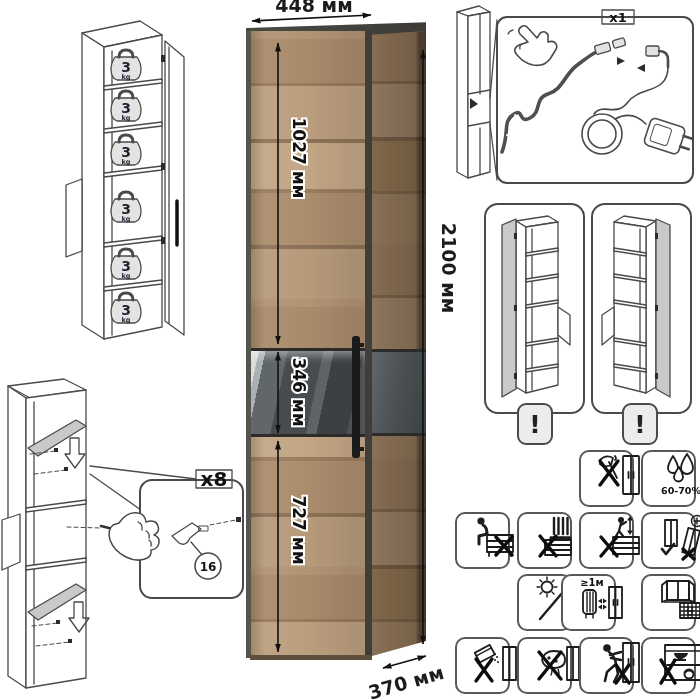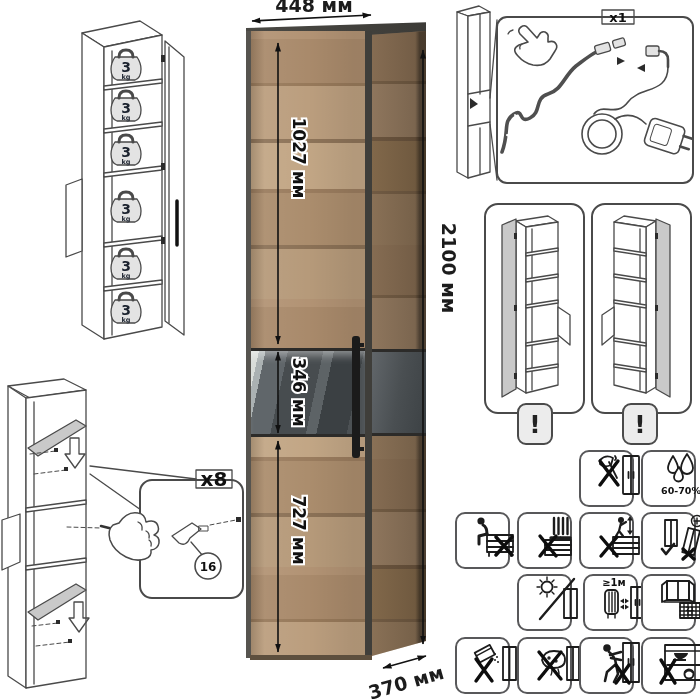--- a/index.html
+++ b/index.html
@@ -389,21 +389,21 @@
           <line x1="18" y1="16" x2="20" y2="18"></line>
         <line x1="20" y1="4" x2="18" y2="6"></line>
           <line x1="8" y1="16" x2="6" y2="18"></line>
       </g>
       <rect x="30" y="13" width="13" height="29"></rect>
       <line x1="36.5" y1="13" x2="36.5" y2="42"></line>
       <line x1="40" y1="3" x2="6" y2="43" style="stroke-width:2.4"></line>
     </svg>
   </div>
 
-  <div class="icon-cell" style="left:583px;top:574px;">
+  <div class="icon-cell" style="left:561px;top:574px;">
     <svg width="46" height="46" viewBox="0 0 46 46">
       <text x="14" y="10" text-anchor="middle" style="font-size:10px">≥1м</text>
       <rect x="5" y="14" width="13" height="24" rx="4"></rect>
       <line x1="9" y1="16" x2="9" y2="36" class="soft"></line>
         <line x1="12" y1="16" x2="12" y2="36" class="soft"></line>
         <line x1="15" y1="16" x2="15" y2="36" class="soft"></line>
       <line x1="8" y1="38" x2="8" y2="42" class="soft"></line>
         <line x1="15" y1="38" x2="15" y2="42" class="soft"></line>
       <g class="fill">
           <polygon points="20,25 24,22.5 24,27.5"></polygon>

